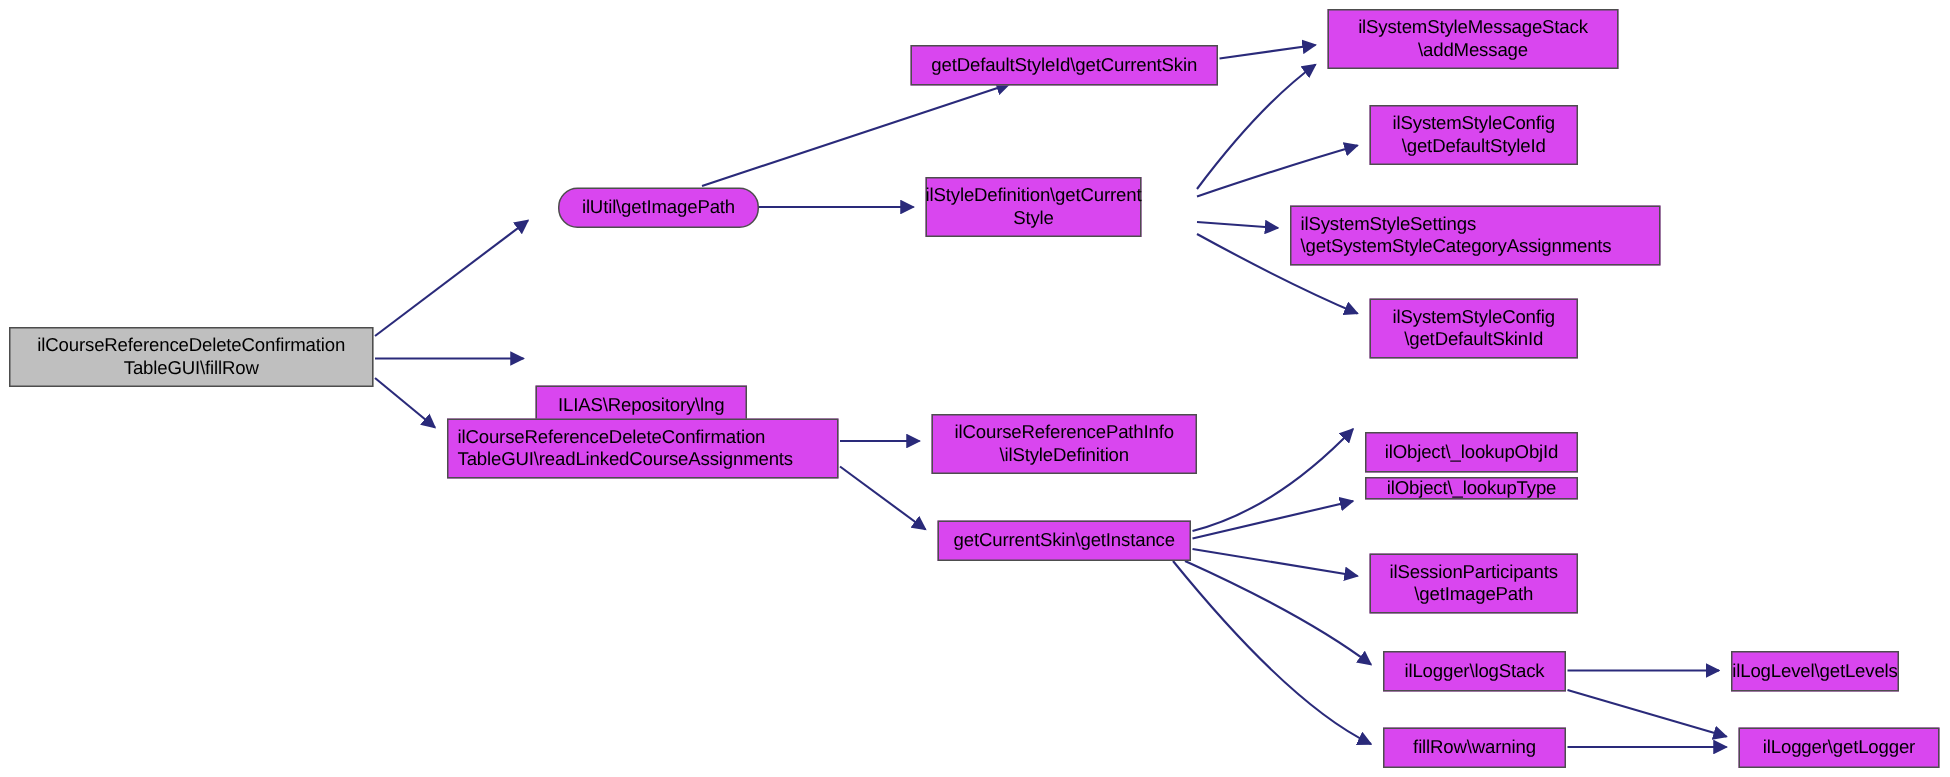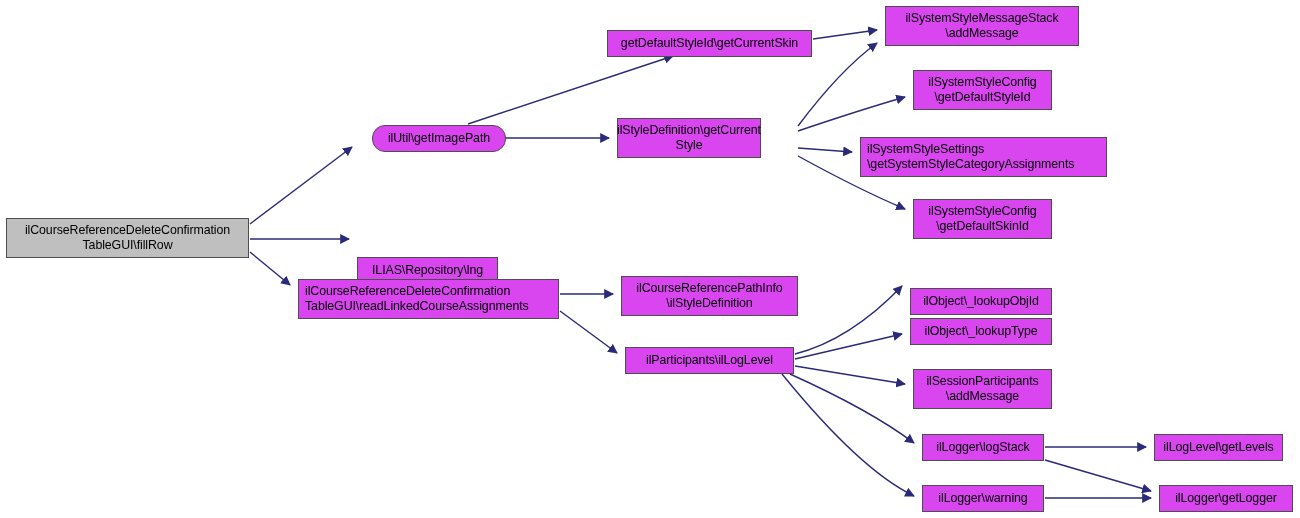--- a/index.html
+++ b/index.html
@@ -86,31 +86,31 @@
 TableGUI\fillRow</div>
       <div class="node" style="left: 372px; top: 125px; width: 134px; height: 27px; border-radius: 13px;">ilUtil\getImagePath</div>
       <div class="node" style="left: 357px; top: 226px; width: 141px; height: 27px; margin-top: 31px;">ILIAS\Repository\lng</div>
       <div class="node leftalign" style="left: 298px; top: 279px; width: 261px; height: 40px;">ilCourseReferenceDeleteConfirmation
 TableGUI\readLinkedCourseAssignments</div>
       <div class="node" style="left: 607px; top: 30px; width: 205px; height: 27px;">getDefaultStyleId\getCurrentSkin</div>
       <div class="node" style="left: 617px; top: 118px; width: 144px; height: 40px;">ilStyleDefinition\getCurrent
 Style</div>
       <div class="node" style="left: 621px; top: 276px; width: 177px; height: 40px;">ilCourseReferencePathInfo
 \ilStyleDefinition</div>
-      <div class="node" style="left: 625px; top: 347px; width: 169px; height: 27px;">ilParticipants\ilLogLevel</div>
+      <div class="node" style="left: 625px; top: 347px; width: 169px; height: 27px;">getCurrentSkin\getInstance</div>
       <div class="node" style="left: 885px; top: 6px; width: 194px; height: 40px;">ilSystemStyleMessageStack
 \addMessage</div>
       <div class="node" style="left: 913px; top: 70px; width: 139px; height: 40px;">ilSystemStyleConfig
 \getDefaultStyleId</div>
       <div class="node leftalign" style="left: 860px; top: 137px; width: 247px; height: 40px;">ilSystemStyleSettings
 \getSystemStyleCategoryAssignments</div>
       <div class="node" style="left: 913px; top: 199px; width: 139px; height: 40px;">ilSystemStyleConfig
 \getDefaultSkinId</div>
       <div class="node" style="left: 910px; top: 267px; width: 142px; height: 27px; margin-top: 21px;">ilObject\_lookupObjId</div>
-      <div class="node" style="left: 910px; top: 318px; width: 142px; height: 27px;">ilObject\_lookupType</div>
+      <div class="node" style="left: 910px; top: 318px; width: 142px; height: 15px;">ilObject\_lookupType</div>
       <div class="node" style="left: 913px; top: 369px; width: 139px; height: 40px;">ilSessionParticipants
-\addMessage</div>
+\getImagePath</div>
       <div class="node" style="left: 922px; top: 434px; width: 122px; height: 27px;">ilLogger\logStack</div>
-      <div class="node" style="left: 922px; top: 485px; width: 122px; height: 27px;">ilLogger\warning</div>
-      <div class="node" style="left: 1154px; top: 434px; width: 129px; height: 27px;">ilLogLevel\getLevels</div>
+      <div class="node" style="left: 922px; top: 485px; width: 122px; height: 27px;">fillRow\warning</div>
+      <div class="node" style="left: 1154px; top: 434px; width: 112px; height: 27px;">ilLogLevel\getLevels</div>
       <div class="node" style="left: 1159px; top: 485px; width: 134px; height: 27px;">ilLogger\getLogger</div>
     </div>
 </div>
 
 </body></html>

